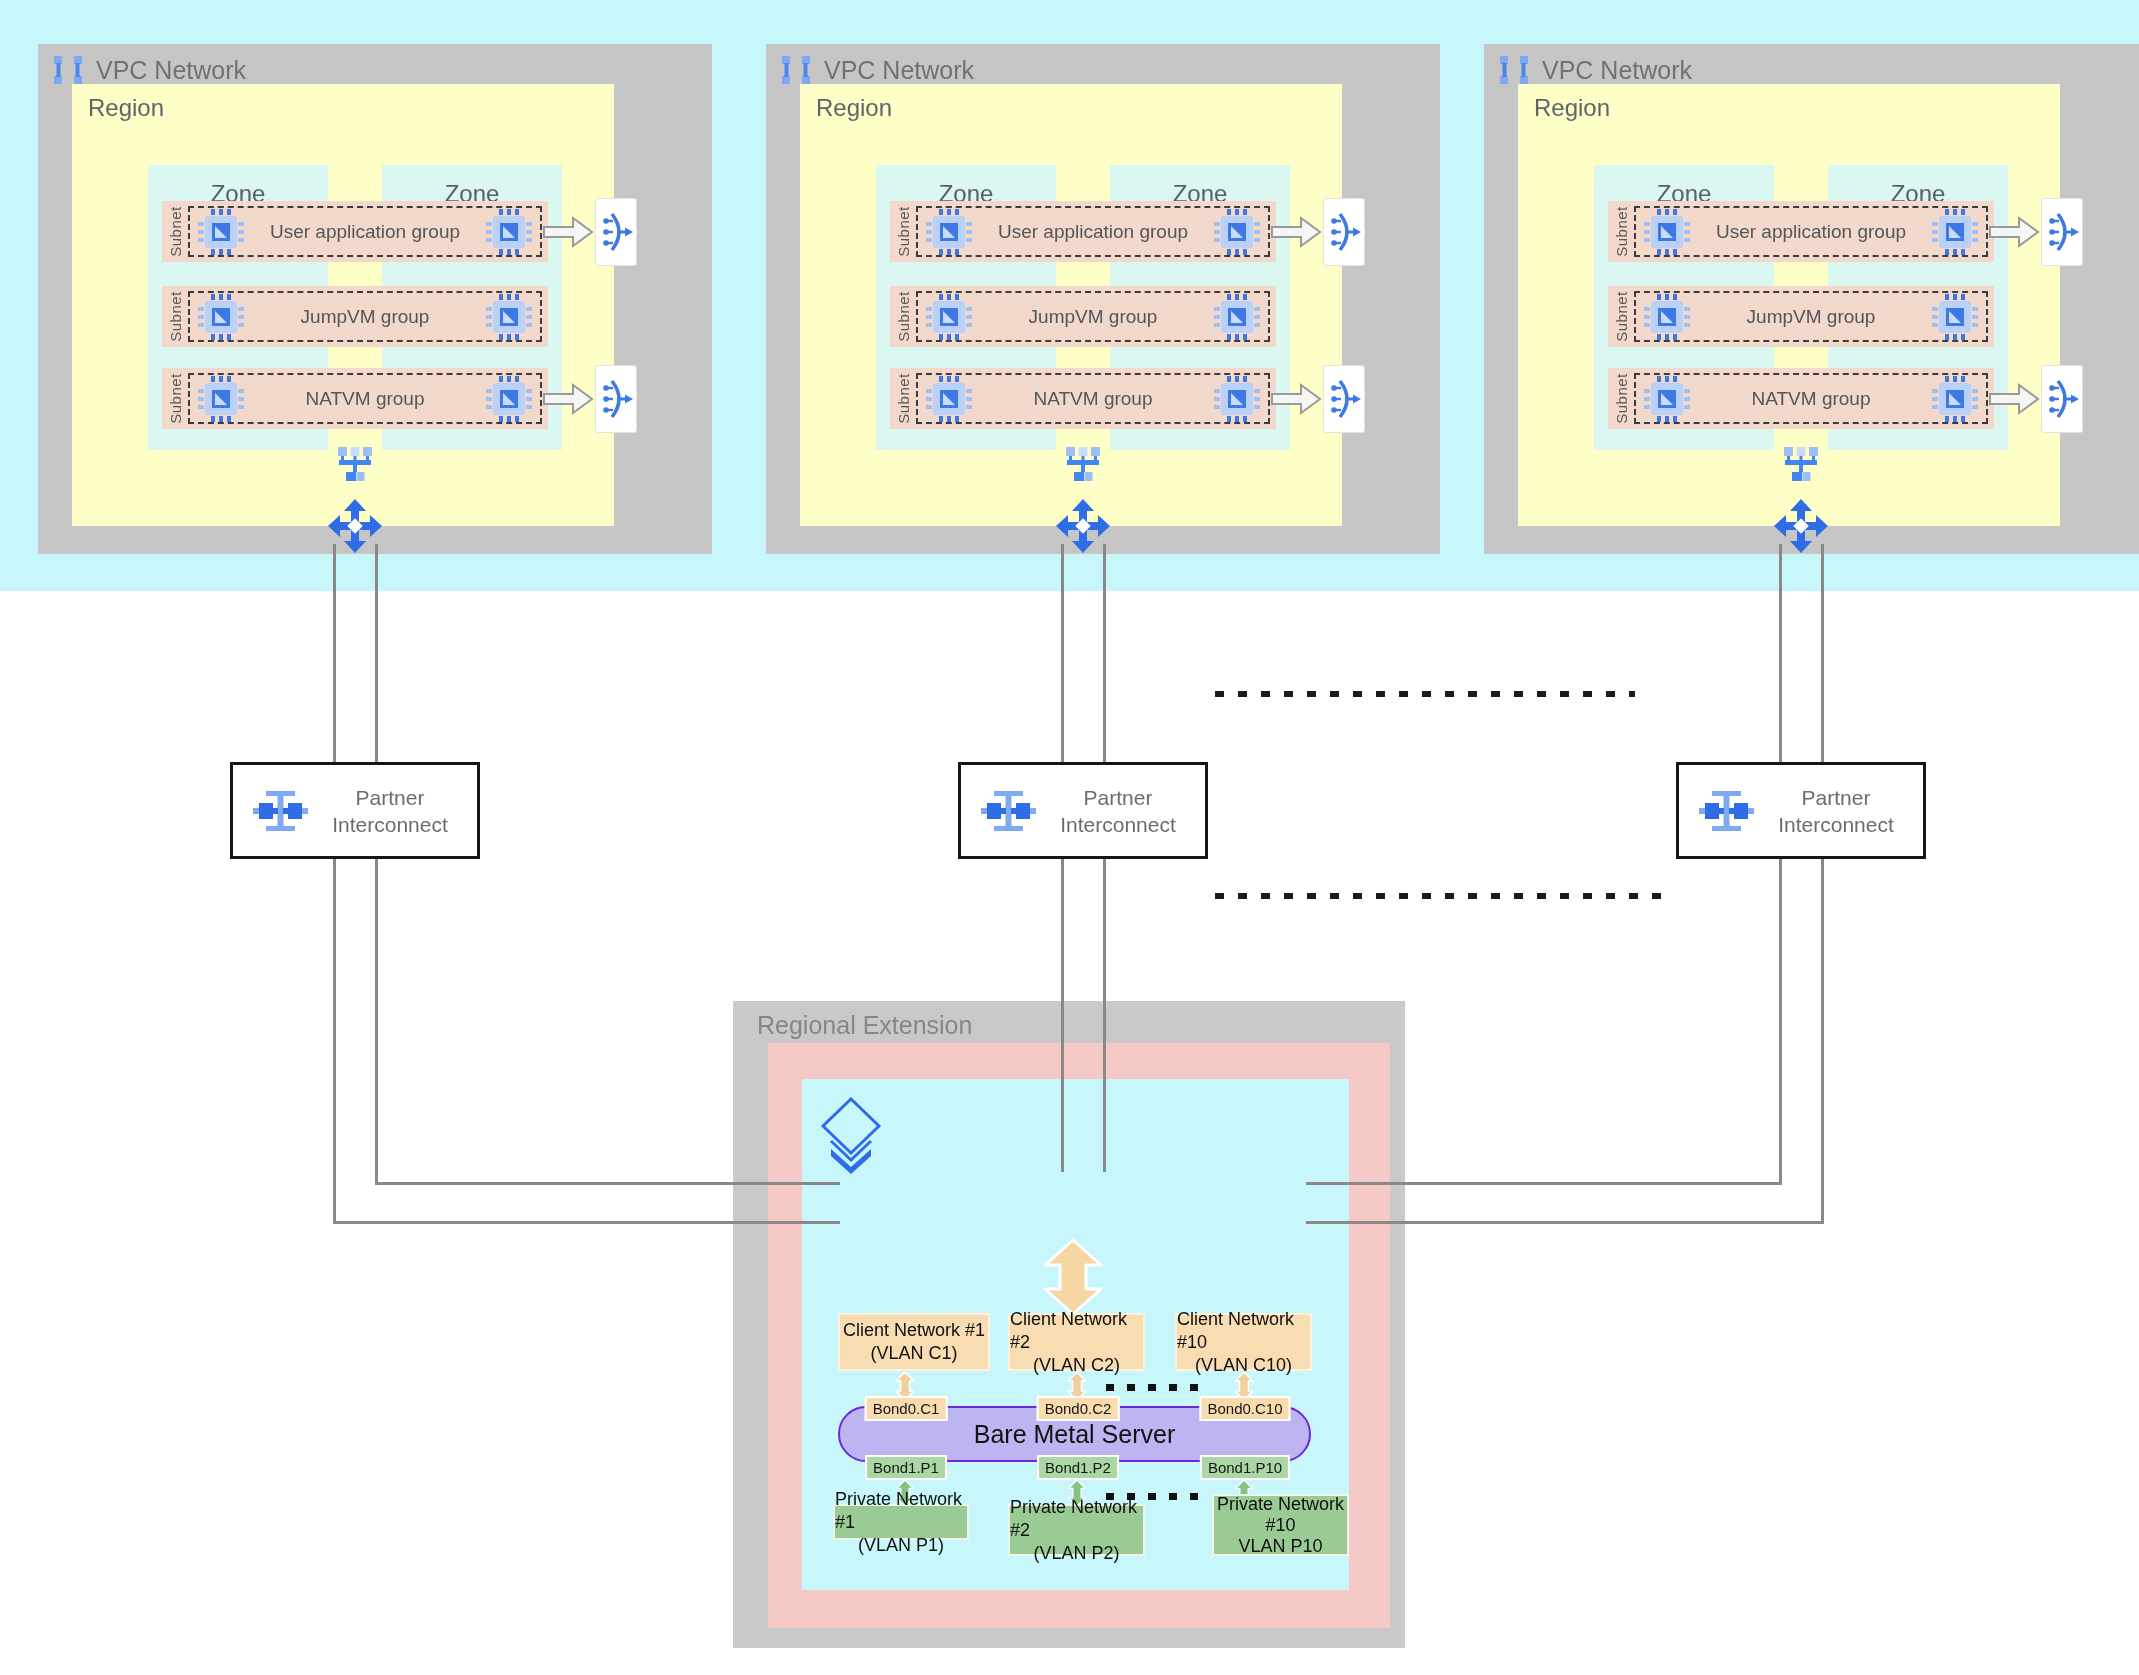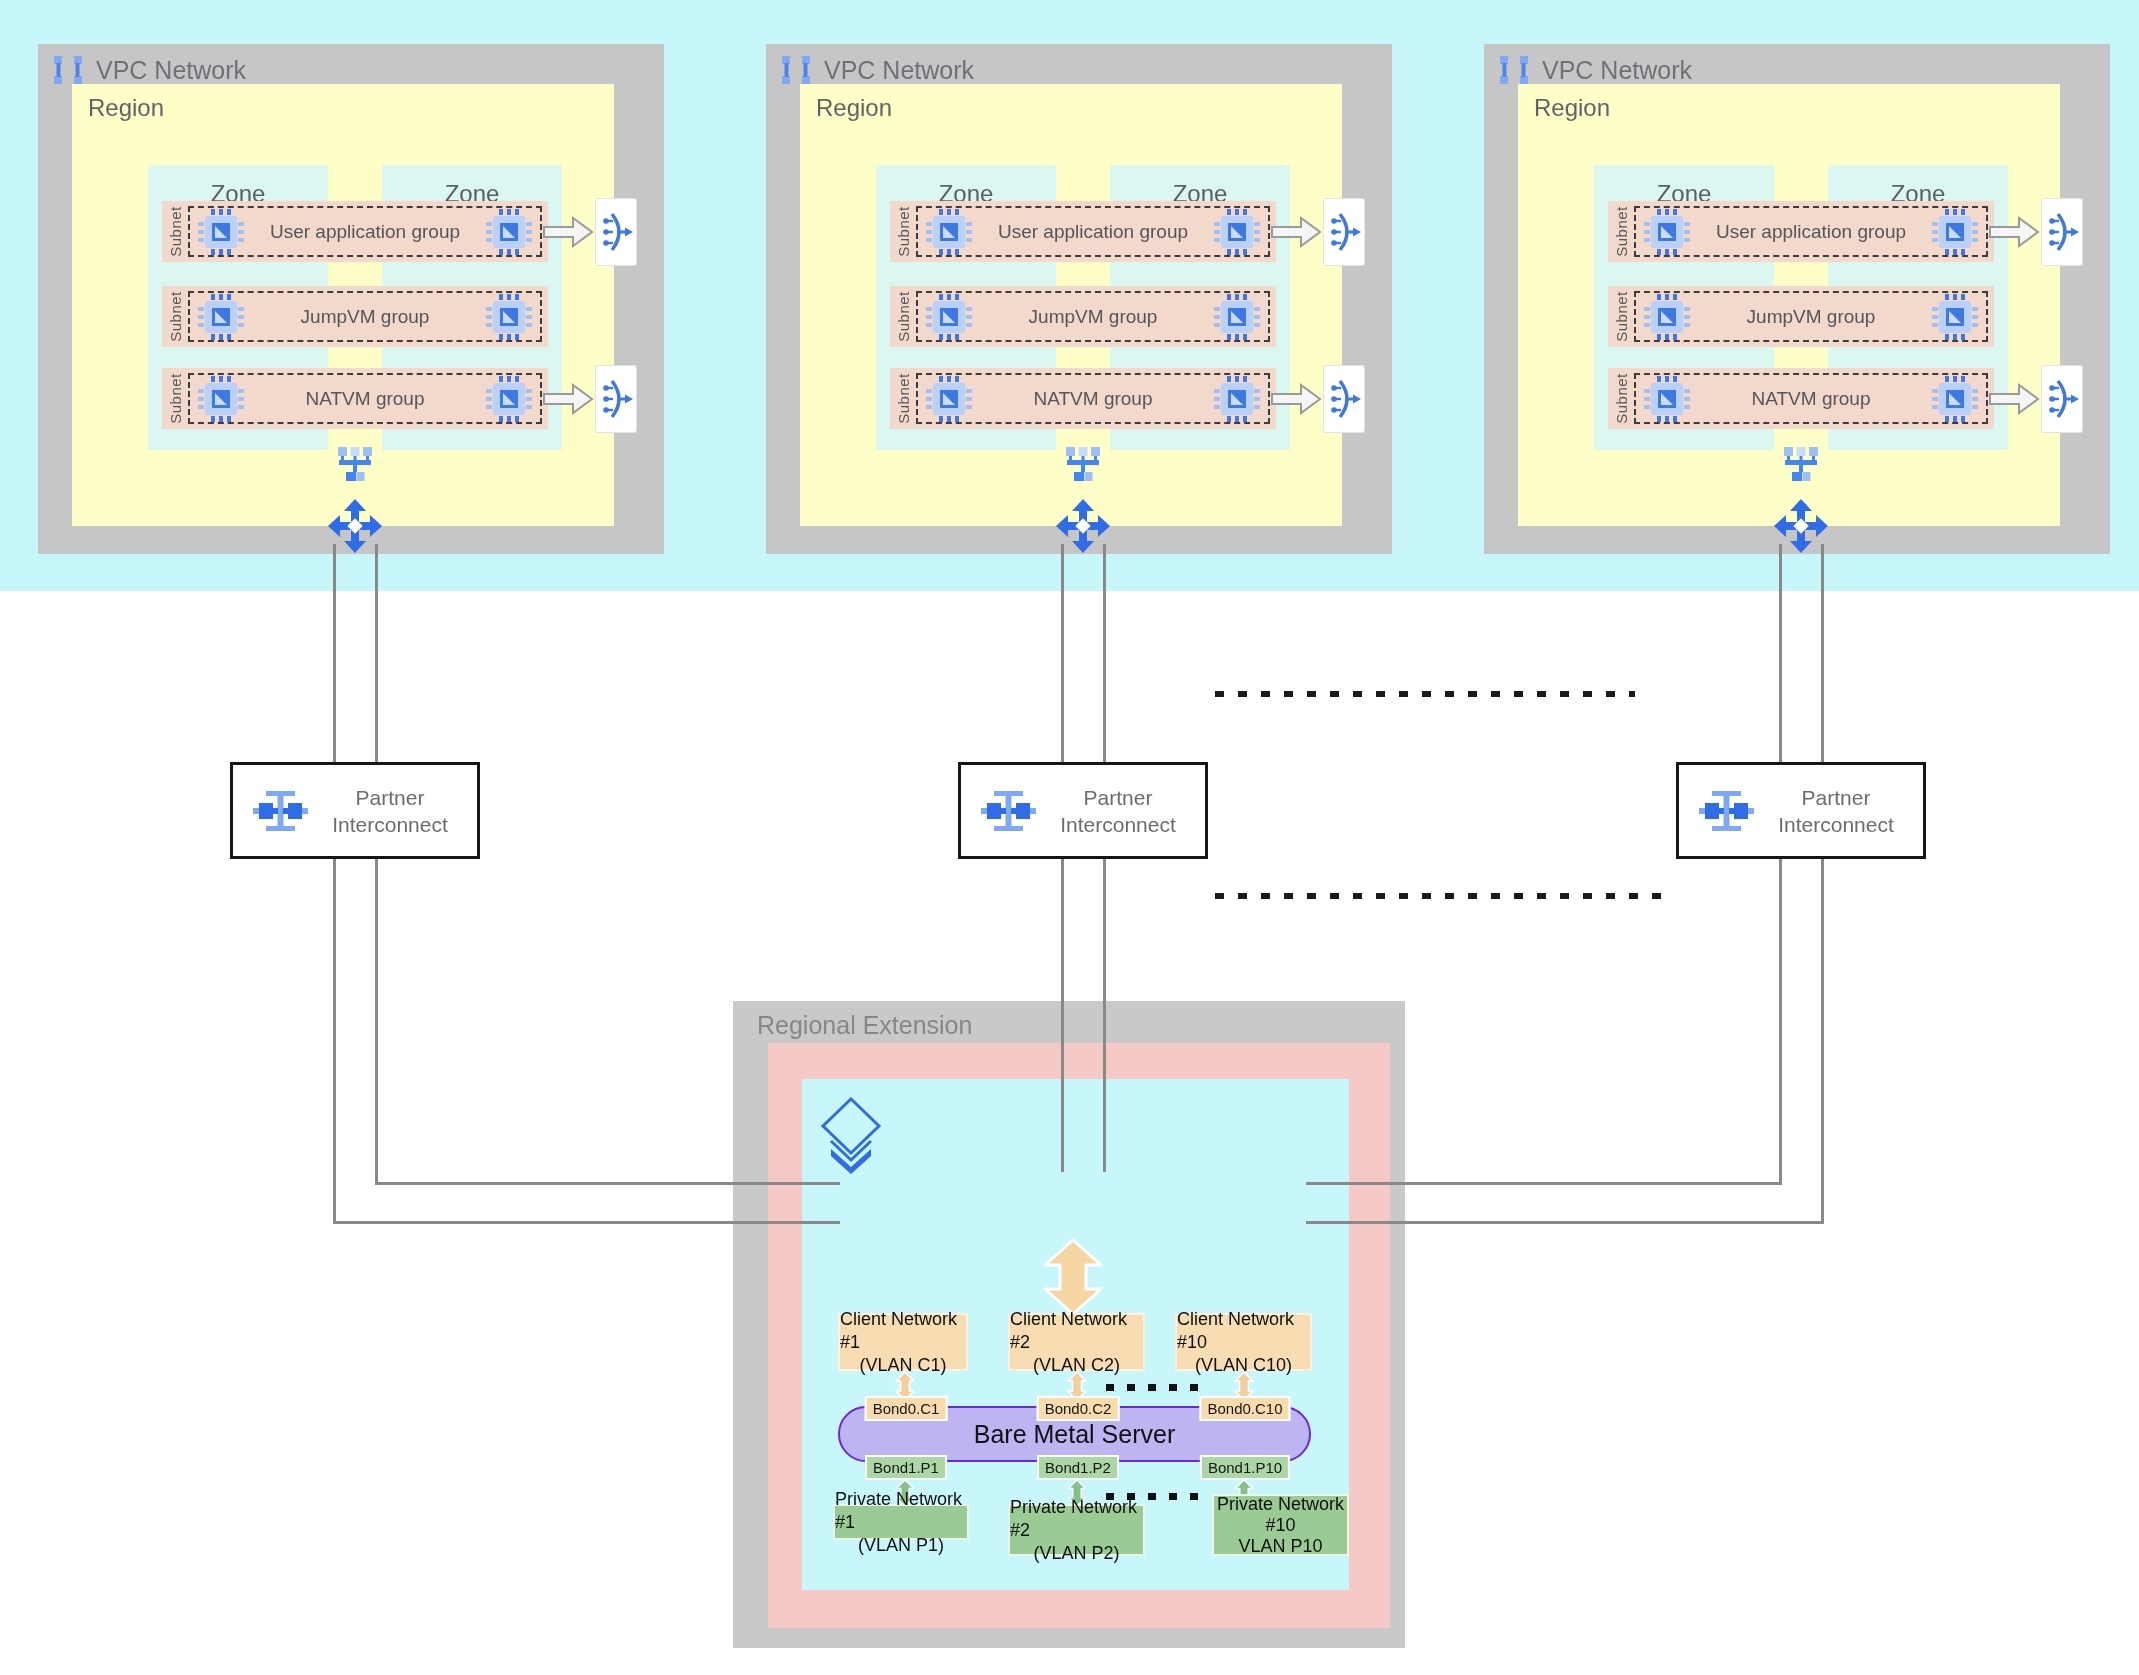--- a/index.html
+++ b/index.html
@@ -3,21 +3,21 @@
 <meta charset="utf-8">
 <style>
   html,body{margin:0;padding:0;}
   body{
     width:2139px;height:1675px;position:relative;background:#ffffff;
     font-family:"Liberation Sans", sans-serif;overflow:hidden;
   }
   
   .top-band{position:absolute;left:0;top:0;width:2139px;height:591px;background:#c8f7fb;}
   
-  .vpc{position:absolute;top:44px;width:626px;height:510px;background:#c6c6c6;}
+  .vpc{position:absolute;top:44px;width:626px;height:510px;background:#c6c6c6;padding-left:48px;}
   .vpc-head{position:absolute;left:14px;top:10px;display:flex;align-items:center;gap:12px;}
   .vpc-title{font-size:25px;color:#6e7276;}
   .region{position:absolute;left:34px;top:40px;width:542px;height:442px;background:#fdffc7;}
   .region-label{position:absolute;left:16px;top:10px;font-size:24px;color:#606468;}
   .zone{position:absolute;top:81px;width:180px;height:285px;background:#daf7f1;}
   .zone-a{left:76px;} .zone-b{left:310px;}
   .zone-label{text-align:center;margin-top:15px;font-size:24px;color:#5c6064;}
   .subnet{position:absolute;left:90px;width:386px;height:61px;background:#f3d8cc;}
   .subnet-1{top:117px;} .subnet-2{top:202px;} .subnet-3{top:284px;}
   .subnet-side{position:absolute;left:0;top:0;bottom:0;width:26px;display:flex;align-items:center;justify-content:center;}
@@ -47,21 +47,21 @@
   .re-label{position:absolute;left:24px;top:10px;font-size:25px;color:#85878a;}
   .re-pink{position:absolute;left:35px;top:42px;width:622px;height:585px;background:#f5c9c6;}
   .re-cyan{position:absolute;left:69px;top:78px;width:547px;height:511px;background:#c8f7fb;}
   .layers-icon{position:absolute;left:86px;top:96px;}
   .vrf{position:absolute;left:107px;top:171px;width:466px;height:64px;background:#f7d9a8;
     border:2px solid #fcefda;box-sizing:border-box;display:flex;align-items:center;justify-content:center;
     font-size:27px;color:#111;z-index:6;}
   .big-arrow{position:absolute;left:302px;top:237px;z-index:2;}
   .cnet{position:absolute;top:312px;height:58px;background:#f8ddb2;border:2px solid #fdf2dd;box-sizing:border-box;
     display:flex;flex-direction:column;align-items:center;justify-content:center;font-size:18px;line-height:23px;color:#101010;z-index:2;}
-  .cnet-1{left:105px;width:130px;} .cnet-2{left:275px;width:137px;} .cnet-3{left:442px;width:137px;}
+  .cnet-1{left:105px;width:152px;} .cnet-2{left:275px;width:137px;} .cnet-3{left:442px;width:137px;}
   .sm-arrow{position:absolute;top:370px;z-index:2;display:flex;}
   .sm-a1{left:161px;} .sm-a2{left:333px;} .sm-a3{left:500px;}
   .bond{position:absolute;transform:translateX(-50%);font-size:15px;color:#161616;padding:2px 6px;
     border:2px solid #ffffff;z-index:7;white-space:nowrap;}
   .bond-top{background:#f8dcae;top:395px;}
   .bond-bot{background:#abd7a4;top:454px;}
   .bx-1{left:173px;} .bx-2{left:345px;} .bx-3{left:512px;}
   .pill{position:absolute;left:105px;top:405px;width:473px;height:56px;background:#bcb5f1;border:2px solid #6d28d9;
     border-radius:30px;box-sizing:border-box;display:flex;align-items:center;justify-content:center;
     font-size:25px;color:#111;z-index:4;}

